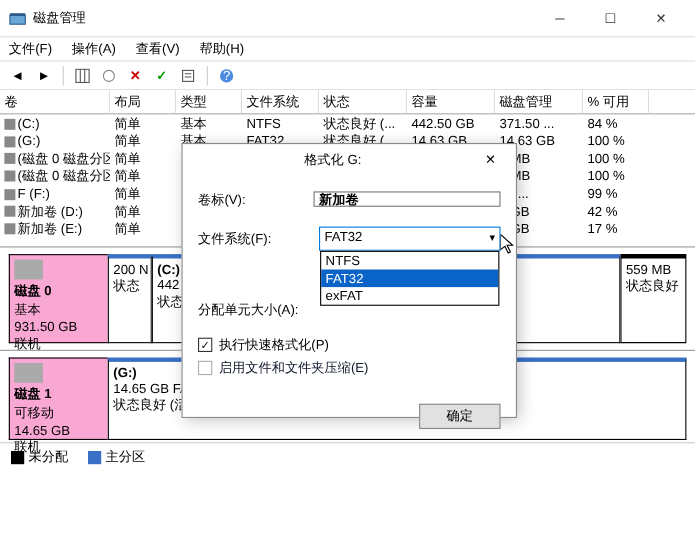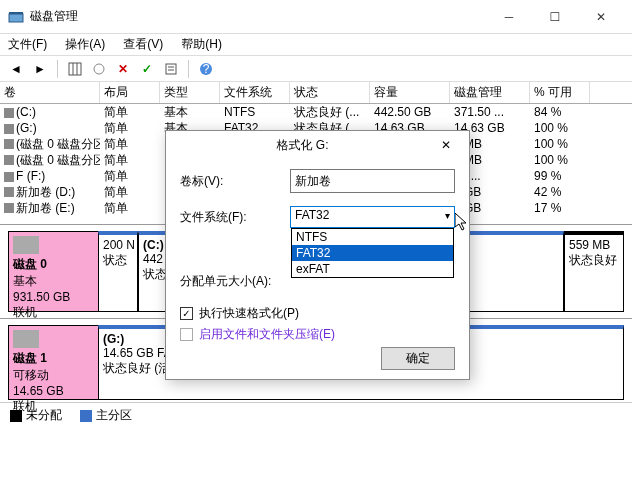--- a/index.html
+++ b/index.html
@@ -31,30 +31,30 @@
   .legend .sw { width:12px; height:12px; display:inline-block; margin-right:4px; vertical-align:middle; }
   .sw.k { background:#000; } .sw.b { background:#3b70c7; }
   
   .dialog { position:absolute; left:165px; top:130px; width:305px; height:250px; background:#fff; border:1px solid #888; box-shadow: 3px 3px 14px rgba(0,0,0,0.25); z-index:10; }
   .dtitle { height:28px; display:flex; align-items:center; padding:0 8px;text-align:center; }
   .dtitle .t { flex:1; }
   .dclose { width:30px; height:24px; display:flex; align-items:center; justify-content:center; }
   .dbody { padding: 10px 14px 8px; }
   .drow { display:flex; align-items:center; margin-bottom: 12px; height: 24px; }
   .dlbl { width: 110px; }
-  .dinput { flex:1; height:24px; border:1px solid #767676; padding: 1px 4px; background:#fff; }
+  .dinput { flex:1; height:14px; border:1px solid #767676; padding: 1px 4px; background:#fff;font-weight:bold; }
   .dselect { flex:1; height:22px; border:1px solid #0078d7; background:#fff; position:relative; padding: 1px 4px; }
   .dselect .caret { position:absolute; right:4px; top:3px; font-size:10px; }
   .dropdown { position:absolute; left:0; top:21px; width:100%; border:1px solid #000; background:#fff; z-index:20; }
   .dditem { padding:1px 4px; height:16px; }
   .dditem.sel { background:#0a64c8; color:#fff; }
   .chkrow { display:flex; align-items:center; margin: 4px 0; gap:6px; }
   .chk { width:13px; height:13px; border:1px solid #333; display:inline-flex; align-items:center; justify-content:center; font-size:10px; }
   .chk.dis { border-color:#aaa; color:#aaa; }
-  .btnrow { display:flex; justify-content:flex-end; gap:10px; margin-top:4px; }
+  .btnrow { display:flex; justify-content:flex-end; gap:10px; margin-top:24px; }
   .btn { width: 74px; height: 23px; border:1px solid #888; background:#e1e1e1; display:flex; align-items:center; justify-content:center; }
   .cursor { position:absolute; left:455px; top:213px; z-index:50; }
 </style>
 </head>
 <body>
 
 <div class="titlebar">
   <span class="icon"><svg viewBox="0 0 16 16">
         <rect x="1" y="5" width="14" height="8" fill="#6aa5d8" stroke="#2a5a8a"></rect>
         <rect x="1" y="3" width="14" height="2" fill="#2a5a8a"></rect>
@@ -267,21 +267,21 @@
         </div>
       </div>
     </div>
     <div class="drow" style="margin-top:40px;">
       <div class="dlbl">分配单元大小(A):</div>
     </div>
     <div class="chkrow">
       <span class="chk">✓</span>
       <span>执行快速格式化(P)</span>
     </div>
-    <div class="chkrow" style="color:#6d28d9">
+    <div class="chkrow" style="color:#0f172a">
       <span class="chk dis"></span>
       <span>启用文件和文件夹压缩(E)</span>
     </div>
     <div class="btnrow">
       <div class="btn">确定</div>
     </div>
   </div>
 </div>
 
 <span class="cursor"><svg width="16" height="20">

